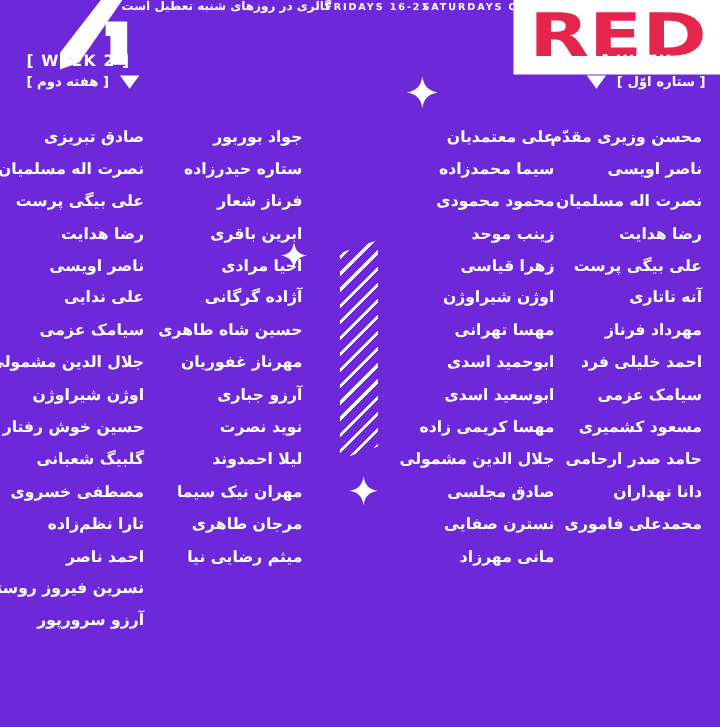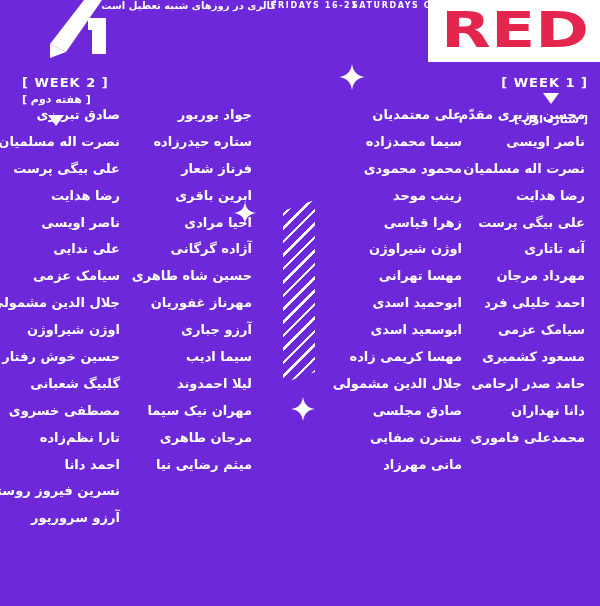--- a/index.html
+++ b/index.html
@@ -22,25 +22,25 @@
   .fridays { left:271px; }
   .saturdays { left:352px; }
   
   .corner-logo { position:absolute; left:0; top:0; }
   
   .logo-box {
     position:absolute; left:428px; top:0; width:172px; height:62px;
     background:#fff;
   }
   
-  .week-block { position:absolute; top:75px; display:flex; flex-direction:column; gap:3px; }
+  .week-block { position:absolute; top:44px; display:flex; flex-direction:column; gap:3px; }
   .week-left  { left:22px;  align-items:flex-start; }
   .week-right { right:12px; align-items:flex-end; }
   .week-en { font-size:13px; font-weight:bold; letter-spacing:1px; }
-  .week-fa-row { display:flex; align-items:center; gap:9px; font-size:11px; font-weight:bold;flex-direction:column; }
+  .week-fa-row { display:flex; align-items:center; gap:9px; font-size:11px; font-weight:bold; }
   .tri {
     width:0; height:0; display:inline-block;
     border-left:8px solid transparent; border-right:8px solid transparent;
     border-top:11px solid #fff;
   }
   
   .name-col {
     position:absolute; top:102px; direction:rtl; text-align:right;
     font-weight:bold; font-size:13px;
   }
@@ -117,36 +117,36 @@
       <div class="name-row">رضا هدایت</div>
       <div class="name-row">ناصر اویسی</div>
       <div class="name-row">علی ندایی</div>
       <div class="name-row">سیامک عزمی</div>
       <div class="name-row">جلال الدین مشمولی</div>
       <div class="name-row">اوژن شیراوژن</div>
       <div class="name-row">حسین خوش رفتار</div>
       <div class="name-row">گلبیگ شعبانی</div>
       <div class="name-row">مصطفی خسروی</div>
       <div class="name-row">تارا نظم‌زاده</div>
-      <div class="name-row">احمد دانا</div>
+      <div class="name-row">احمد ناصر</div>
       <div class="name-row">نسرین فیروز روستا</div>
       <div class="name-row">آرزو سرورپور</div>
     </div>
 
   <div class="name-col col-w2-inner">
       <div class="name-row">جواد بوربور</div>
       <div class="name-row">ستاره حیدرزاده</div>
       <div class="name-row">فرناز شعار</div>
       <div class="name-row">ابرین باقری</div>
       <div class="name-row">احیا مرادی</div>
       <div class="name-row">آژاده گرگانی</div>
       <div class="name-row">حسین شاه طاهری</div>
       <div class="name-row">مهرناز غفوریان</div>
       <div class="name-row">آرزو جباری</div>
-      <div class="name-row">سیما ادیب</div>
+      <div class="name-row">نوید نصرت</div>
       <div class="name-row">لیلا احمدوند</div>
       <div class="name-row">مهران نیک سیما</div>
       <div class="name-row">مرجان طاهری</div>
       <div class="name-row">میثم رضایی نیا</div>
     </div>
 
   <div class="name-col col-w1-inner">
       <div class="name-row">علی معتمدیان</div>
       <div class="name-row">سیما محمدزاده</div>
       <div class="name-row">محمود محمودی</div>
@@ -163,21 +163,21 @@
       <div class="name-row">مانی مهرزاد</div>
     </div>
 
   <div class="name-col col-w1-outer">
       <div class="name-row">محسن وزیری مقدّم</div>
       <div class="name-row">ناصر اویسی</div>
       <div class="name-row">نصرت اله مسلمیان</div>
       <div class="name-row">رضا هدایت</div>
       <div class="name-row">علی بیگی پرست</div>
       <div class="name-row">آنه تاتاری</div>
-      <div class="name-row">مهرداد مرجان</div>
+      <div class="name-row">مهرداد فرناز</div>
       <div class="name-row">احمد خلیلی فرد</div>
       <div class="name-row">سیامک عزمی</div>
       <div class="name-row">مسعود کشمیری</div>
       <div class="name-row">حامد صدر ارحامی</div>
       <div class="name-row">دانا نهداران</div>
       <div class="name-row">محمدعلی فاموری</div>
     </div>
 
 </div>
 

